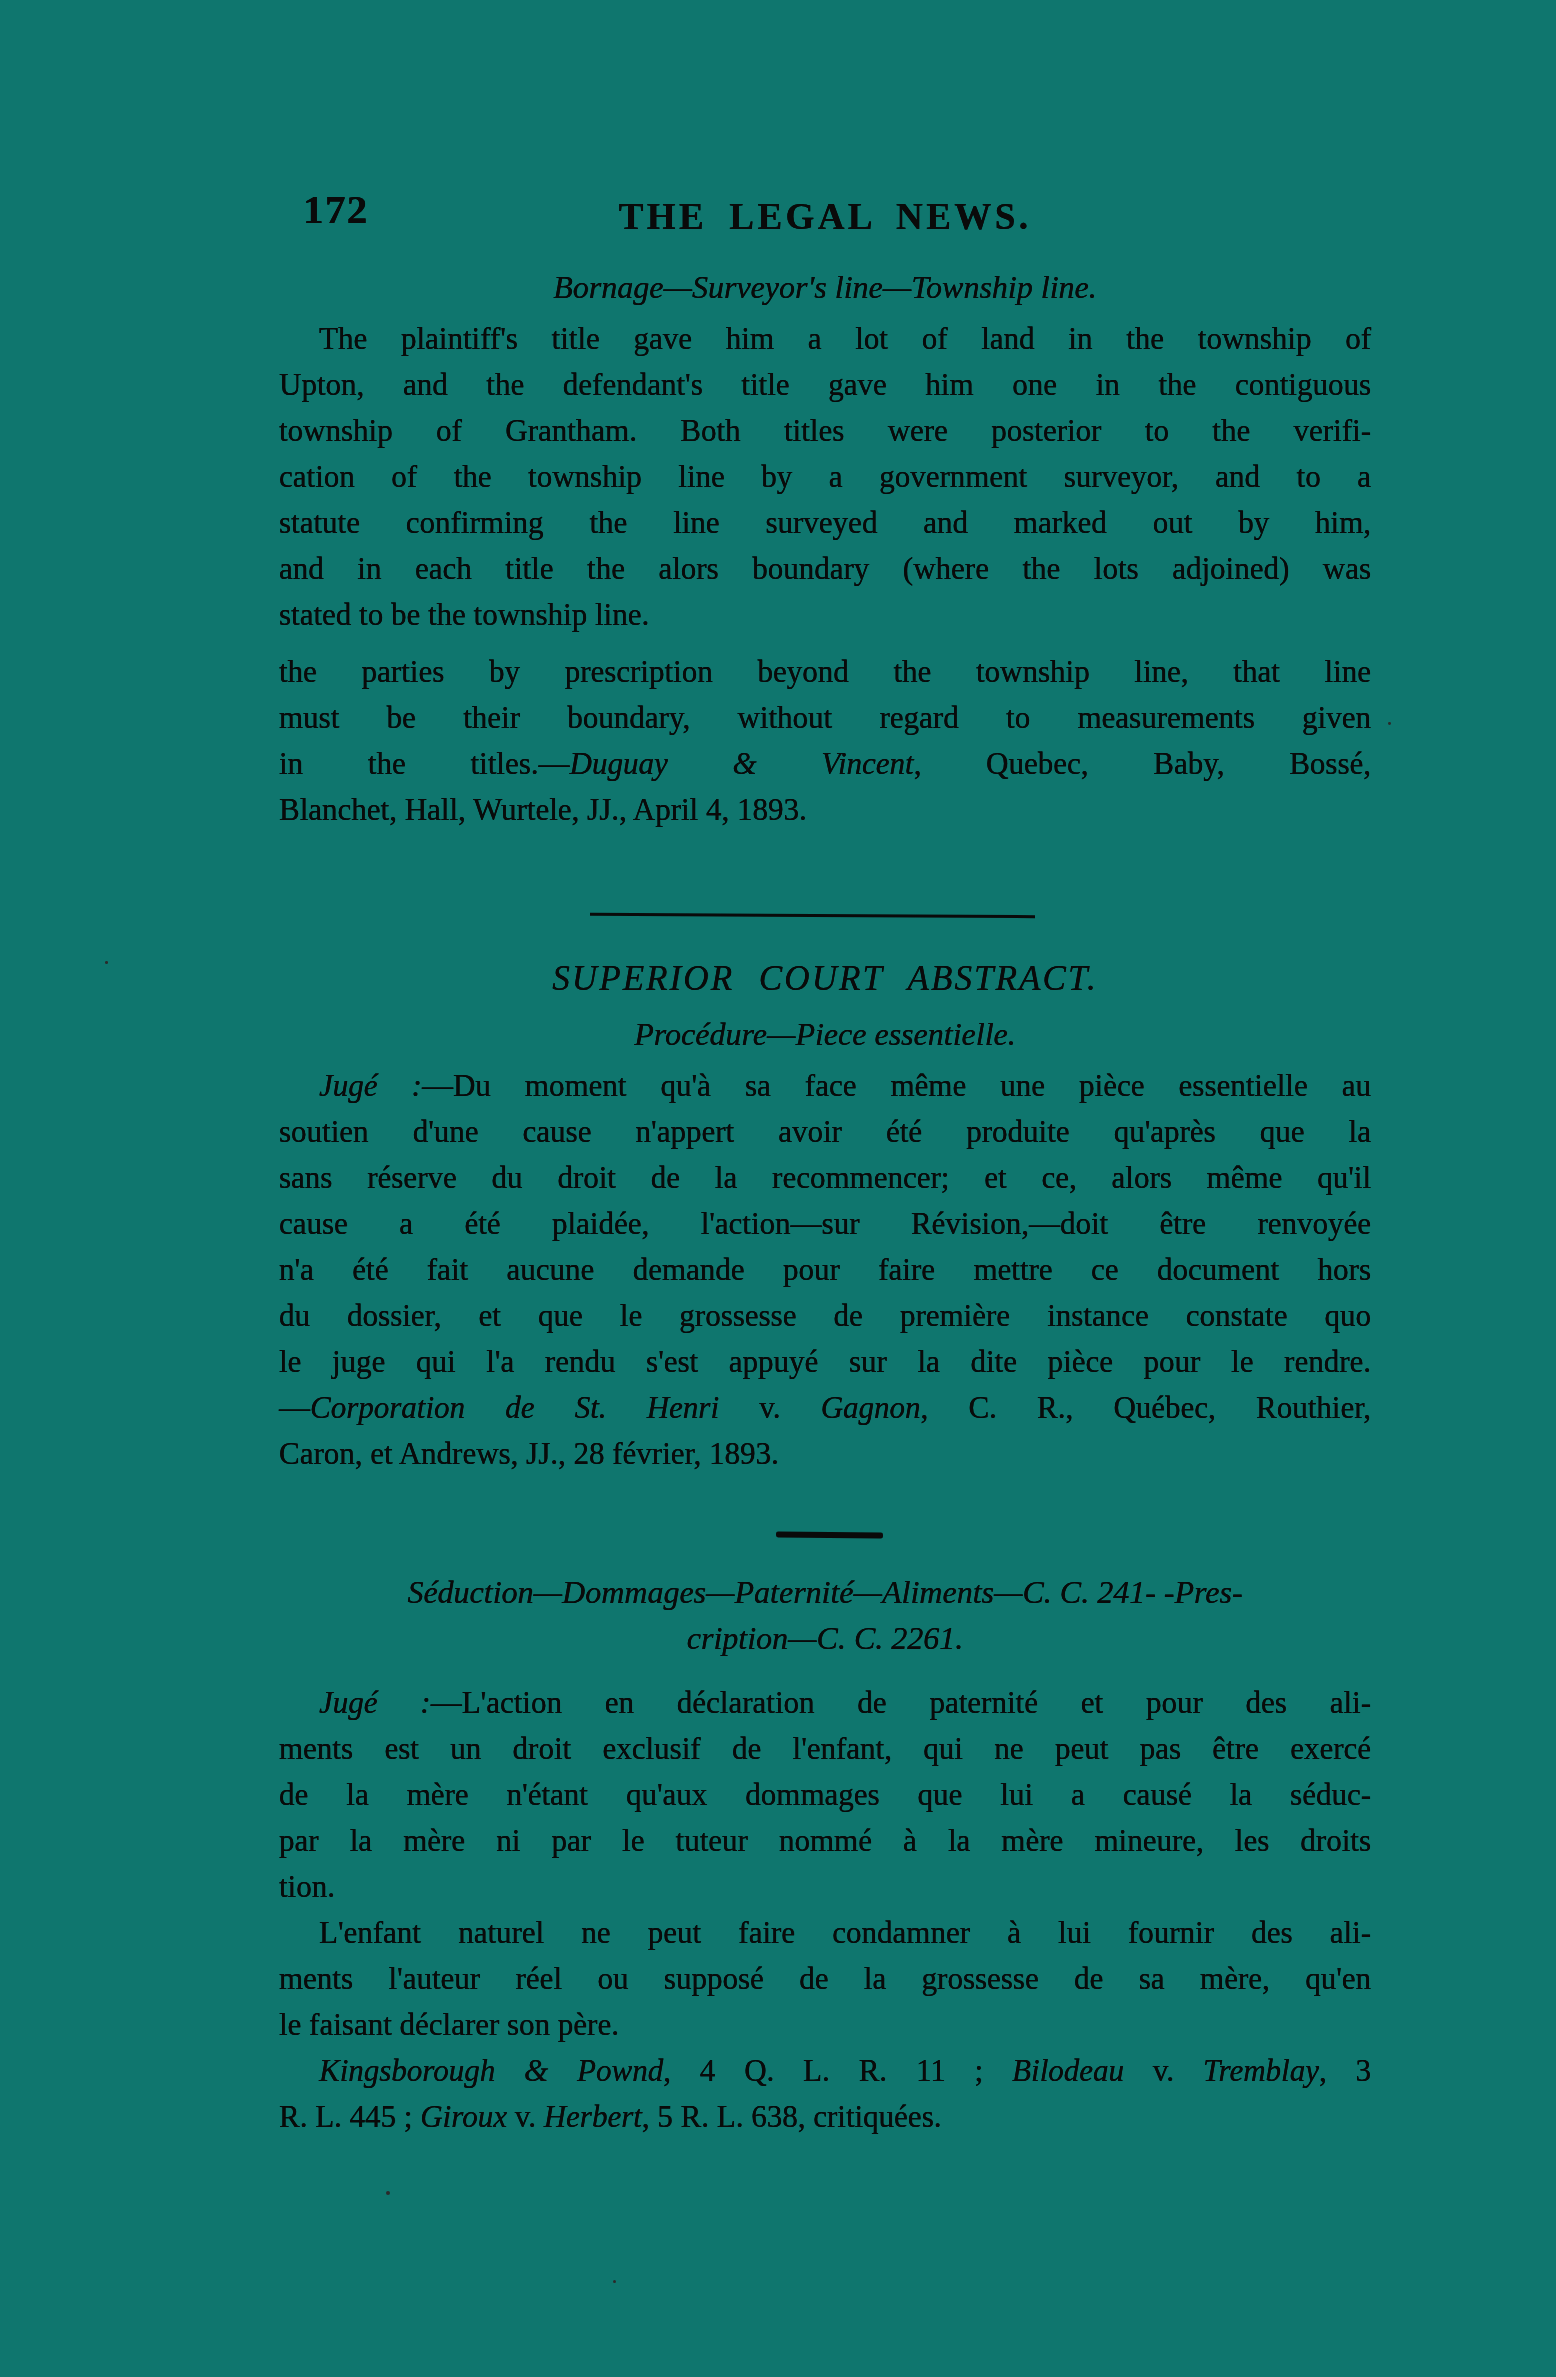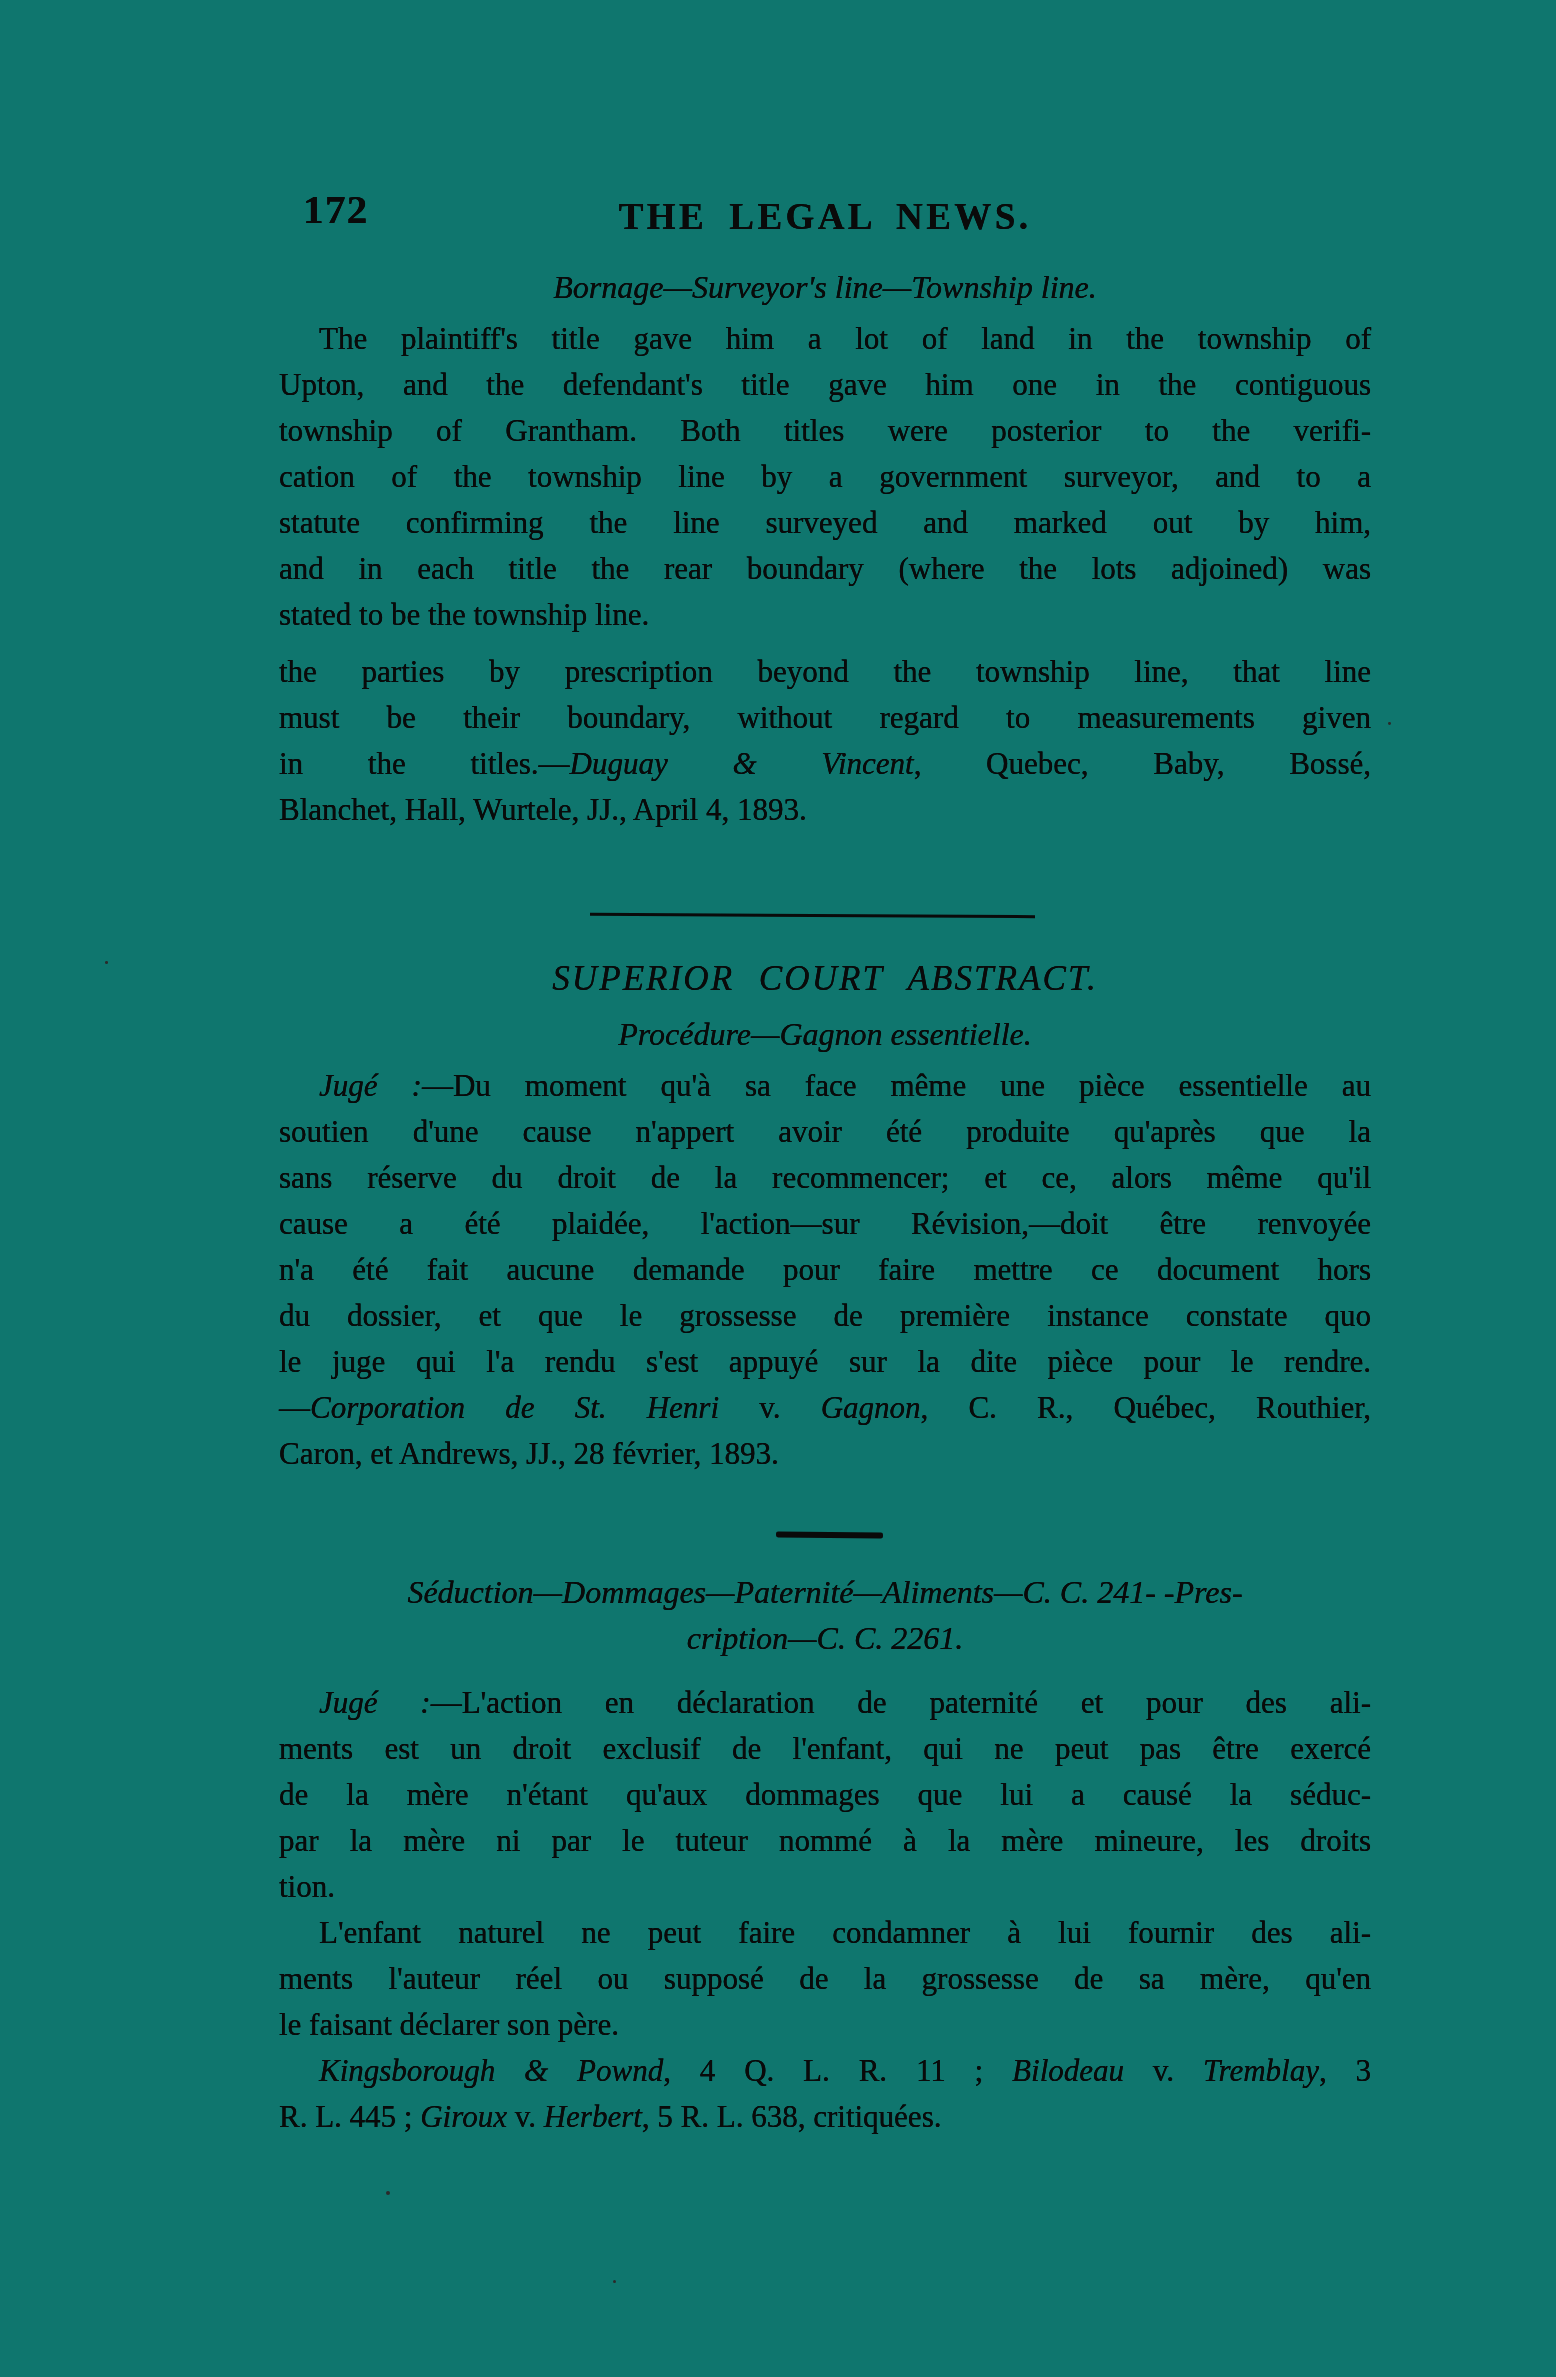--- a/index.html
+++ b/index.html
@@ -58,36 +58,36 @@
   <div class="abs journal">THE LEGAL NEWS.</div>
 
   <div class="abs col h-italic" style="top:267px">Bornage—Surveyor's line—Township line.</div>
 
   <div class="abs col para" style="top:316px">
     <div class="line j ind">The plaintiff's title gave him a lot of land in the township of</div>
     <div class="line j">Upton, and the defendant's title gave him one in the contiguous</div>
     <div class="line j">township of Grantham. Both titles were posterior to the verifi-</div>
     <div class="line j">cation of the township line by a government surveyor, and to a</div>
     <div class="line j">statute confirming the line surveyed and marked out by him,</div>
-    <div class="line j">and in each title the rear boundary (where the lots adjoined) was</div>
+    <div class="line j">and in each title the alors boundary (where the lots adjoined) was</div>
     <div class="line">stated to be the township line.</div>
   </div>
 
   <div class="abs col para" style="top:649px">
     <div class="line j">the parties by prescription beyond the township line, that line</div>
     <div class="line j">must be their boundary, without regard to measurements given</div>
     <div class="line j"><span>in the titles.—</span><em>Duguay &amp; Vincent</em><span>, Quebec, Baby, Bossé,</span></div>
     <div class="line">Blanchet, Hall, Wurtele, JJ., April 4, 1893.</div>
   </div>
 
   <div class="abs rule1"></div>
 
   <div class="abs col sc-title" style="top:959px">SUPERIOR COURT ABSTRACT.</div>
 
-  <div class="abs col h-italic" style="top:1014px">Procédure—Gagnon essentielle.</div>
+  <div class="abs col h-italic" style="top:1014px">Procédure—Piece essentielle.</div>
 
   <div class="abs col para" style="top:1063px">
     <div class="line j ind"><em>Jugé :</em><span>—Du moment qu'à sa face même une pièce essentielle au</span></div>
     <div class="line j">soutien d'une cause n'appert avoir été produite qu'après que la</div>
     <div class="line j">sans réserve du droit de la recommencer; et ce, alors même qu'il</div>
     <div class="line j">cause a été plaidée, l'action—sur Révision,—doit être renvoyée</div>
     <div class="line j">n'a été fait aucune demande pour faire mettre ce document hors</div>
     <div class="line j">du dossier, et que le grossesse de première instance constate quo</div>
     <div class="line j">le juge qui l'a rendu s'est appuyé sur la dite pièce pour le rendre.</div>
     <div class="line j"><span>—</span><em>Corporation de St. Henri</em><span> v. </span><em>Gagnon</em><span>, C. R., Québec, Routhier,</span></div>

